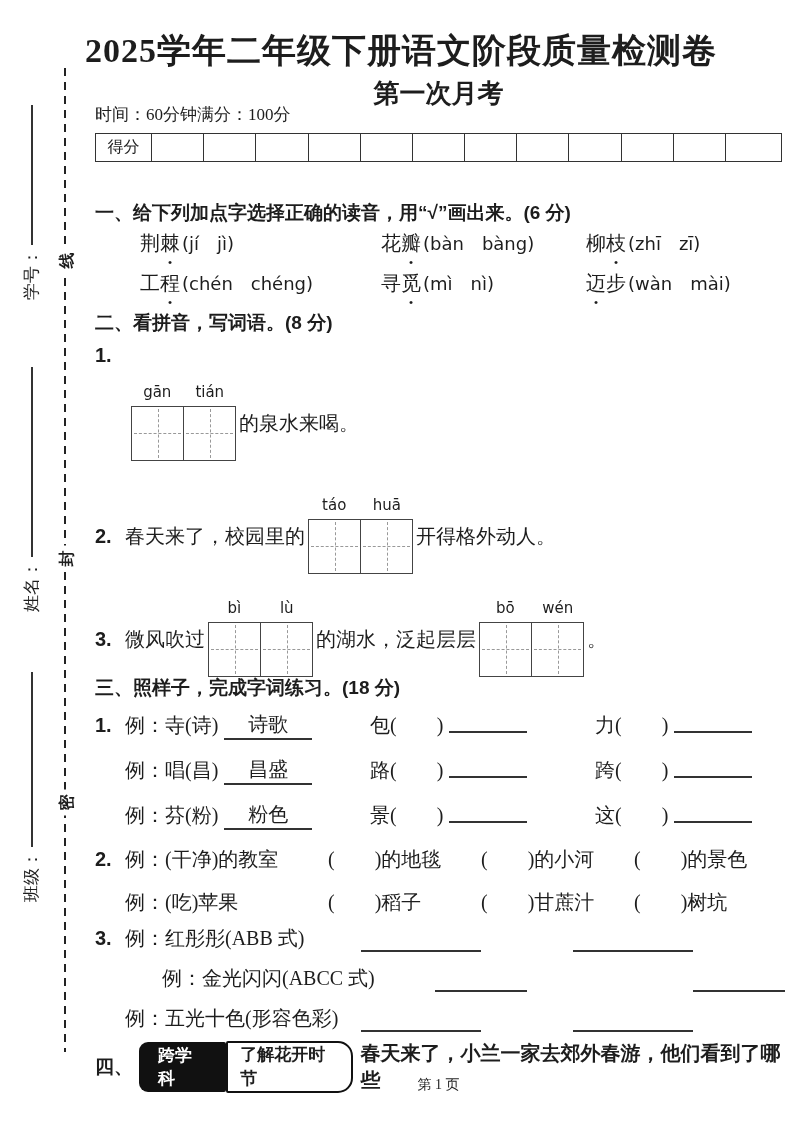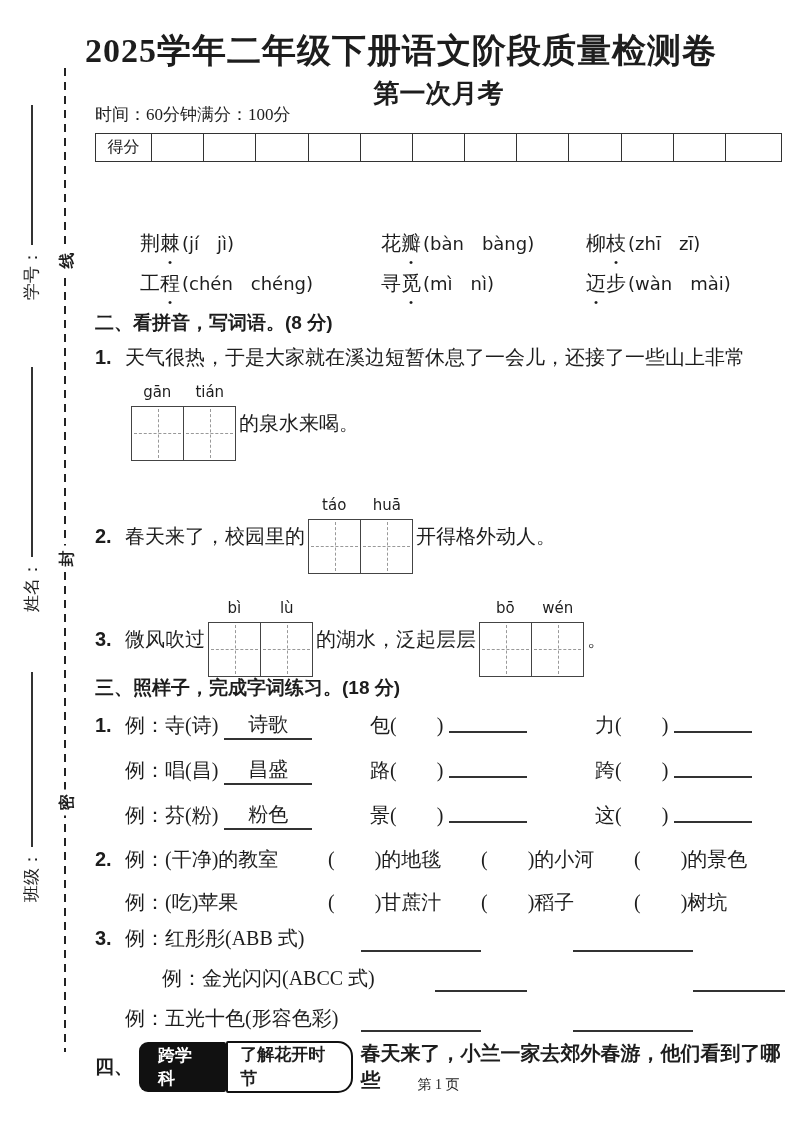--- a/index.html
+++ b/index.html
@@ -124,20 +124,21 @@
       <td></td>
       <td></td>
       <td></td>
       <td></td>
       <td></td>
       <td></td>
     </tr>
   </tbody>
     </table>
 
+  <div class="row heading" style="top:200px;">一、给下列加点字选择正确的读音，用“√”画出来。(6 分)</div>
 
   <div class="row" style="top:230px;padding-left:45px;">
     <div class="s1-item" style="flex:0 0 241px;">
       <span>荆</span>
         <span class="dotchar">棘</span>
         <span></span>
       <span class="opts">(jí　jì)</span>
     </div>
     <div class="s1-item" style="flex:0 0 205px;">
       <span>花</span>
@@ -171,21 +172,20 @@
         <span class="dotchar">迈</span>
         <span>步</span>
       <span class="opts">(wàn　mài)</span>
     </div>
   </div>
 
   <div class="row heading" style="top:310px;">二、看拼音，写词语。(8 分)</div>
 
   <div class="row" style="top:344px;">
     <span class="qnum">1.</span>
-    <span>天气很热，于是大家就在溪边短暂休息了一会儿，还接了一些山上非常</span>
   </div>
   <div class="row" style="top:382px;height:82px;padding-left:33px;">
     <span class="tg">
       <span class="pyrow">
         <span>gān</span>
         <span>tián</span>
       </span>
       <span class="cell"></span>
       <span class="cell"></span>
     </span>
@@ -280,22 +280,22 @@
   <div class="row" style="top:838px;height:43px;">
     <span class="qnum">2.</span>
     <span class="col2">例：(干净)的教室</span>
     <span class="col3">(　　)的地毯</span>
     <span class="col3">(　　)的小河</span>
     <span>(　　)的景色</span>
   </div>
   <div class="row" style="top:881px;height:43px;">
     <span class="qnum"></span>
     <span class="col2">例：(吃)苹果</span>
+    <span class="col3">(　　)稻子</span>
     <span class="col3">(　　)甘蔗汁</span>
-    <span class="col3">(　　)稻子</span>
     <span>(　　)树坑</span>
   </div>
 
   <div class="row" style="top:918px;height:40px;">
     <span class="qnum">3.</span>
     <span class="c-ex3">例：红彤彤(ABB 式)</span>
     <span class="blank wide"></span>
     <span style="flex:0 0 86px;"></span>
     <span class="blank wide"></span>
   </div>

